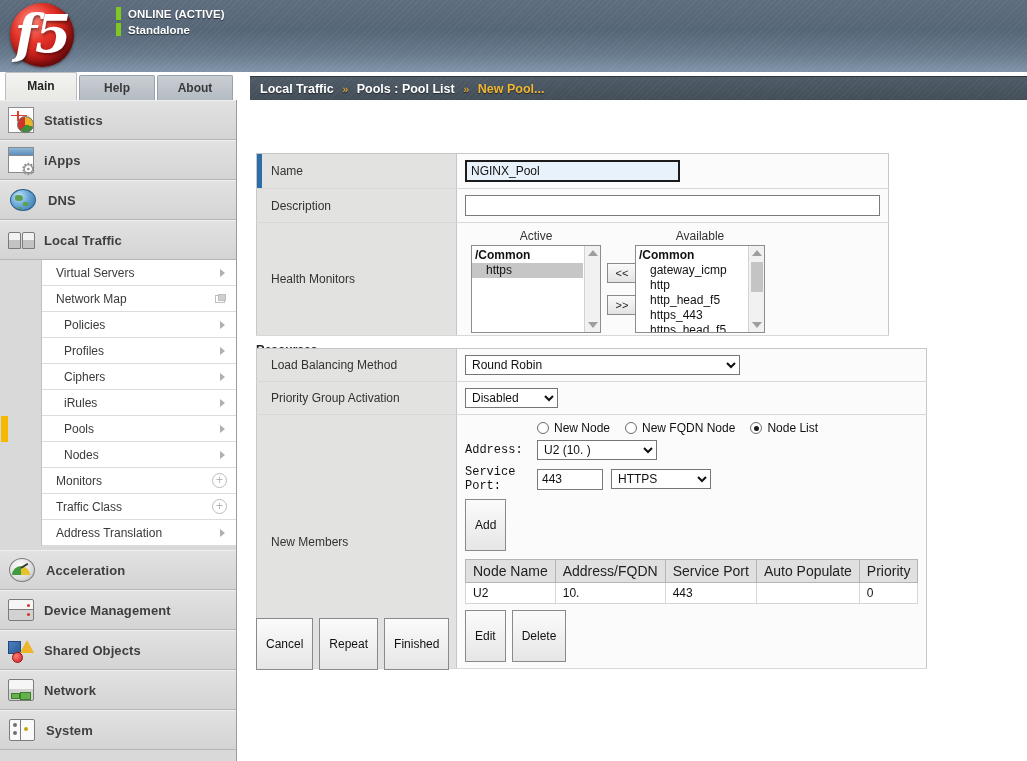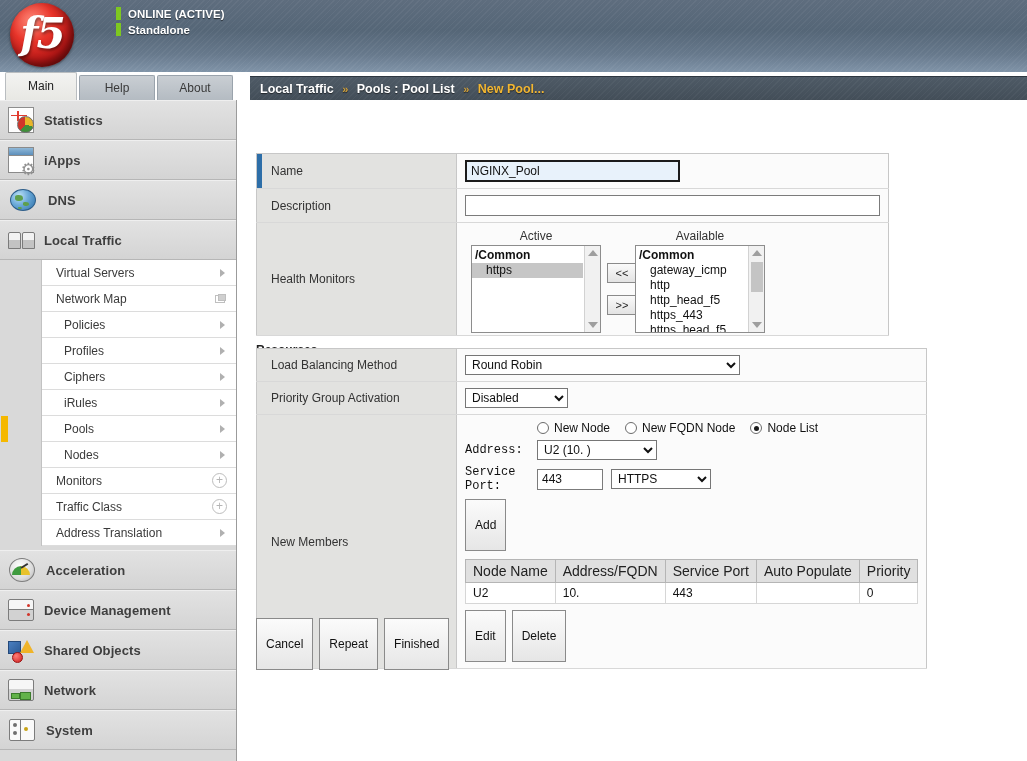--- a/index.html
+++ b/index.html
@@ -25,21 +25,21 @@
   #logo {
     position: absolute; left: 10px; top: 3px; width: 64px; height: 64px;
     border-radius: 50%;
     background:
       radial-gradient(circle at 34% 28%, #ff8a7a 0%, #e8342a 34%, #b11414 68%, #7d0c0c 100%);
     box-shadow: inset -3px -4px 9px rgba(0,0,0,0.45), 0 1px 3px rgba(0,0,0,0.5);
   }
   #logo-text {
     position: absolute; left: 0; top: 0; width: 64px; height: 64px;
     color: #fff; font-family: "DejaVu Serif", serif;
-    font-size: 42px; font-style: italic; font-weight: bold;
+    font-size: 52px; font-style: italic; font-weight: bold;
     line-height: 62px; text-align: center;
     text-shadow: 1px 2px 3px rgba(0,0,0,0.45);
     letter-spacing: -2px;
   }
   #status-block { position: absolute; left: 88px; top: 7px; padding-left: 28px; }
   .status-line { display: flex; align-items: center; margin-bottom: 3px; }
   .status-bar-green {
     width: 5px; height: 13px; background: #7ec820; margin-right: 7px;
     display: inline-block;
   }
@@ -47,21 +47,21 @@
     color: #ffffff; font-size: 11.5px; font-weight: bold;
     text-shadow: 0 1px 1px rgba(0,0,0,0.6);
   }
 
   
   #tabbar {
     position: absolute; left: 0; top: 72px; width: 250px; height: 28px;
   }
   .tab {
     position: absolute; top: 3px; height: 25px; line-height: 24px;
-    text-align: center; font-size: 12px; font-weight: normal;
+    text-align: center; font-size: 12px; font-weight: bold;
     color: #3a3a3a; cursor: pointer;
     border: 1px solid #9aa3ac; border-bottom: none;
     border-radius: 2px 2px 0 0;
     background: linear-gradient(to bottom, #c9ced3 0%, #b4bbc2 100%);
   }
   .tab.active {
     top: 0px; height: 28px; line-height: 27px;
     background: linear-gradient(to bottom, #f3f3f1 0%, #e8e8e4 100%);
     border-color: #b9bdc0; color: #222;
   }
@@ -568,21 +568,21 @@
         <td class="lab-cell">Load Balancing Method</td>
         <td class="val-cell">
           <select style="width:275px;">
             <option>Round Robin</option>
           </select>
         </td>
       </tr>
       <tr>
         <td class="lab-cell">Priority Group Activation</td>
         <td class="val-cell">
-          <select style="width:103px;">
+          <select style="width:93px;">
             <option>Disabled</option>
           </select>
         </td>
       </tr>
       <tr>
         <td class="lab-cell" style="height:185px;">New Members</td>
         <td class="val-cell">
 
           <div class="radio-row">
             <span class="radio"></span>

